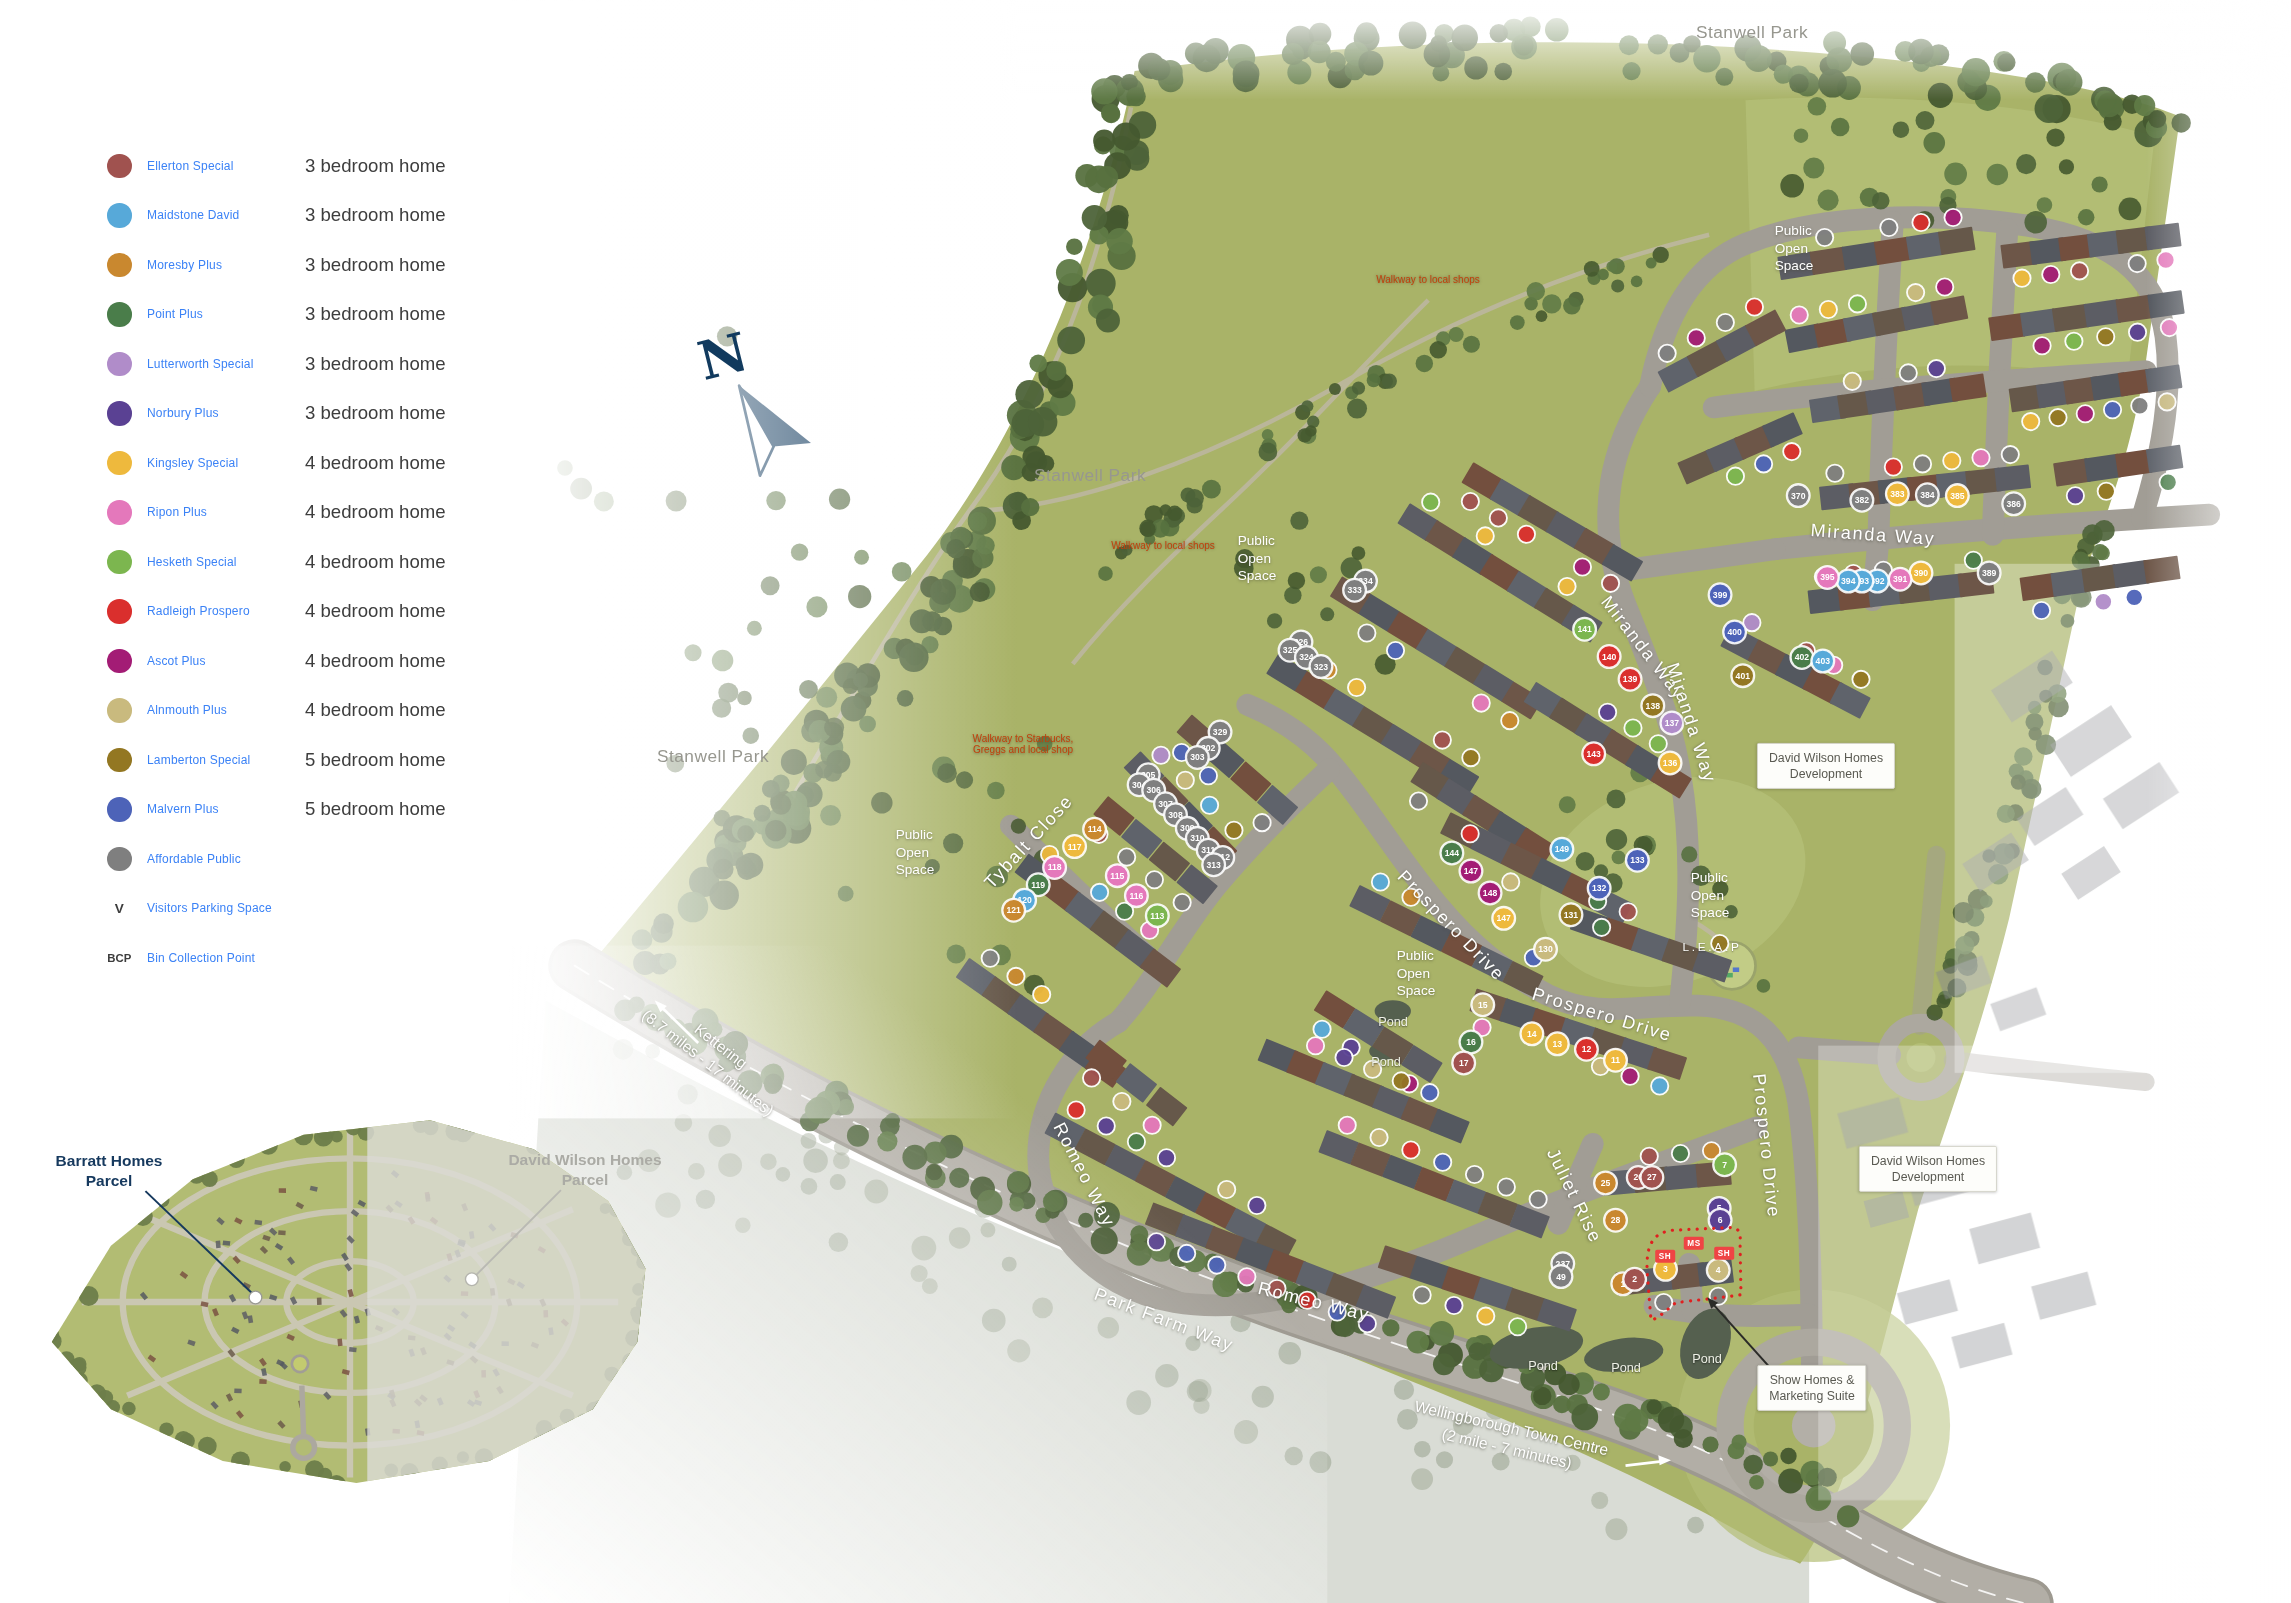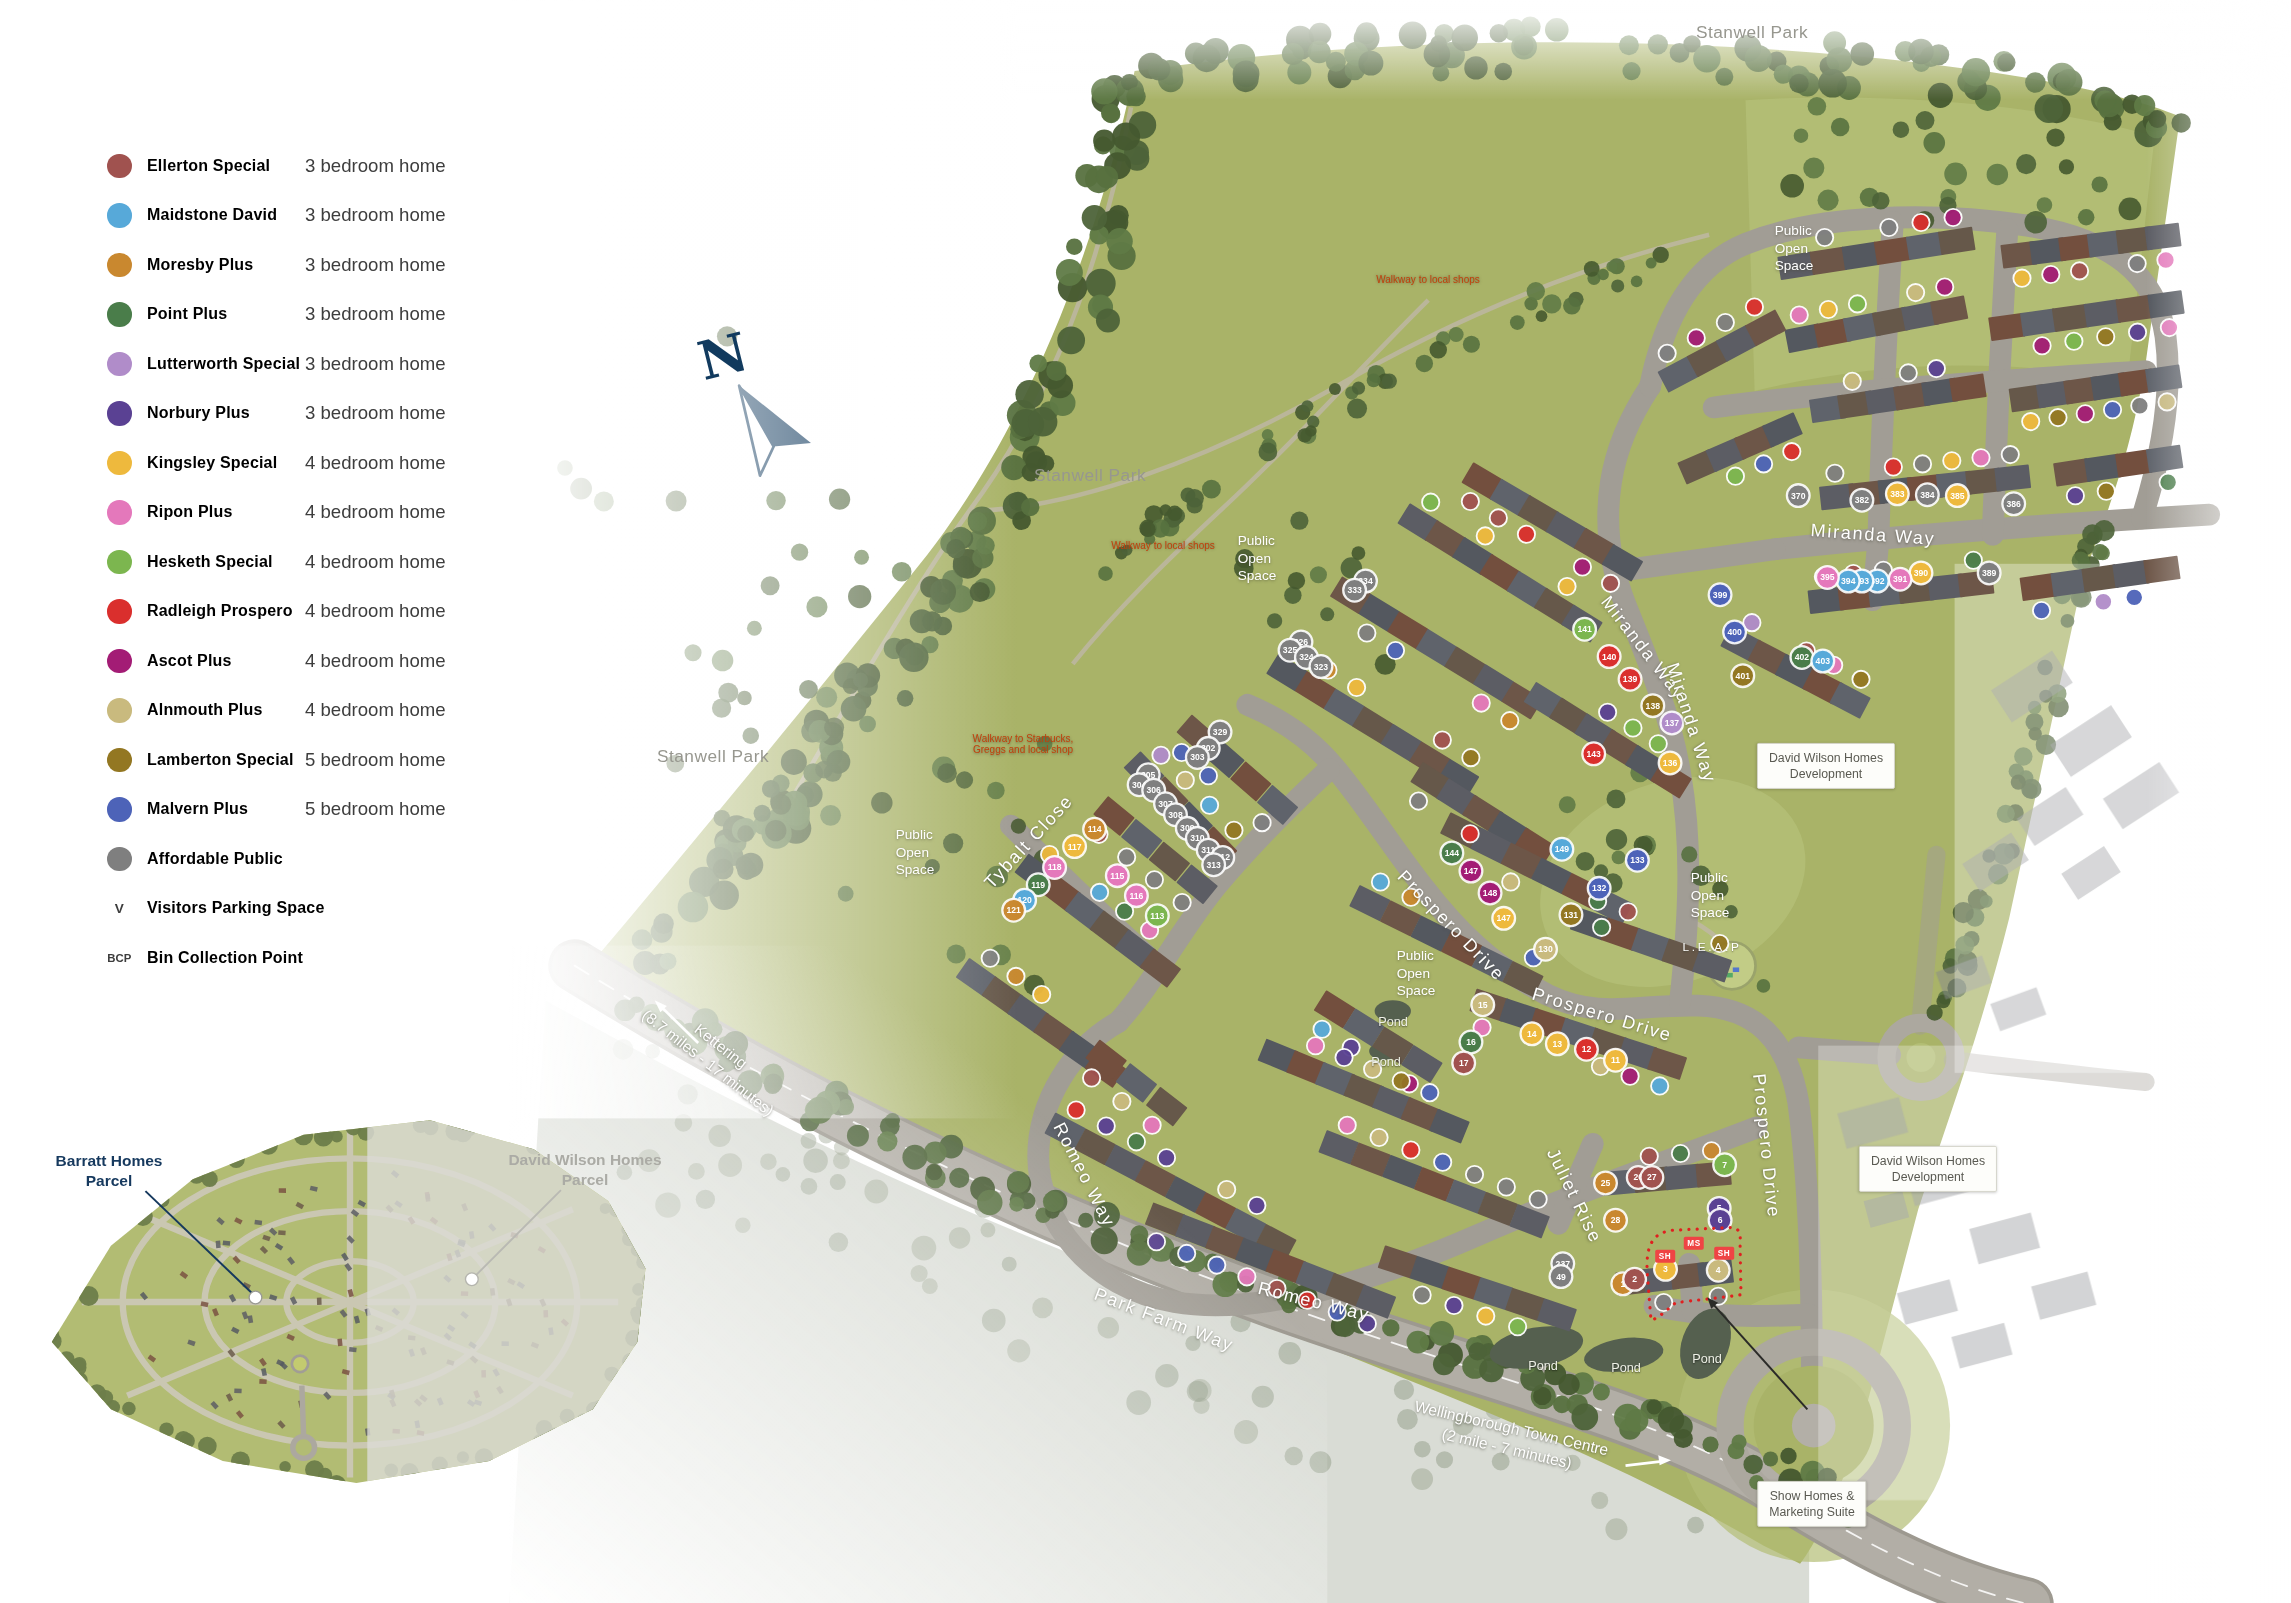--- a/index.html
+++ b/index.html
@@ -4,21 +4,21 @@
 <style>
   html,body{margin:0;padding:0;background:#fff;}
   #stage{position:relative;width:2291px;height:1604px;background:#fff;overflow:hidden;
          font-family:"Liberation Sans",sans-serif;}
   svg{position:absolute;left:0;top:0;}
   
   #legend{position:absolute;left:107px;top:153px;width:382px;}
   .leg-row{position:relative;height:25.5px;margin-bottom:24px;display:flex;align-items:center;}
   .leg-dot{width:24.5px;height:24.5px;border-radius:50%;flex:0 0 24.5px;}
   .leg-sym{width:24.5px;flex:0 0 24.5px;text-align:center;font-weight:bold;color:#3d3d3d;}
-  .leg-name{margin-left:15.5px;font-size:16px;font-weight:700;color:#000000;letter-spacing:0.2px;}
+  .leg-name{margin-left:15.5px;font-size:12px;font-weight:400;color:#3b82f6;letter-spacing:0.2px;}
   .leg-desc{position:absolute;left:198px;font-size:18.6px;font-weight:500;color:#3d3d3d;text-align:center;}
   
   #compass-n{position:absolute;left:723px;top:356px;transform:translate(-50%,-50%) rotate(-14deg);
       font-family:"DejaVu Serif",serif;font-weight:bold;font-size:53px;color:#113a5e;}
   
   .maplabel{position:absolute;transform:translate(-50%,-50%) rotate(var(--r,0deg));
       white-space:pre-line;text-align:center;pointer-events:none;}
   .lab-park{color:#97978f;font-size:17.3px;letter-spacing:0.5px;}
   .lab-wsm{color:#c2410c;font-size:10px;text-shadow:0 0.9px 2.7px rgba(70,70,50,.65);}
   .lab-pos{color:#fff;font-size:13.6px;line-height:1.3;text-align:left;text-shadow:0 0.9px 2.7px rgba(70,70,50,.6);}
@@ -1668,21 +1668,21 @@
       <div class="maplabel lab-pond" style="left: 1626px; top: 1368px; --r: 0deg;">Pond</div>
       <div class="maplabel lab-pond" style="left: 1707px; top: 1359px; --r: 0deg;">Pond</div>
       <div class="maplabel lab-pond" style="left: 1393px; top: 1022px; --r: 0deg;">Pond</div>
       <div class="maplabel lab-pond" style="left: 1386px; top: 1062px; --r: 0deg;">Pond</div>
     </div>
   <div id="boxes">
       <div class="mapbox" style="left: 1826px; top: 766px;">David Wilson Homes
 Development</div>
       <div class="mapbox" style="left: 1928px; top: 1169px;">David Wilson Homes
 Development</div>
-      <div class="mapbox" style="left: 1812px; top: 1504px;">Show Homes &amp;
+      <div class="mapbox" style="left: 1812px; top: 1388px;">Show Homes &amp;
 Marketing Suite</div>
     </div>
   <div id="badges">
       <div class="badge" style="left: 1665px; top: 1256px;">SH</div>
       <div class="badge" style="left: 1694px; top: 1243px;">MS</div>
       <div class="badge" style="left: 1724px; top: 1253px;">SH</div>
     </div>
   <div id="inset-labels">
       <div class="inset-label" style="left: 109px; top: 1171px; color: rgb(22, 57, 94);">Barratt Homes
 Parcel</div>

